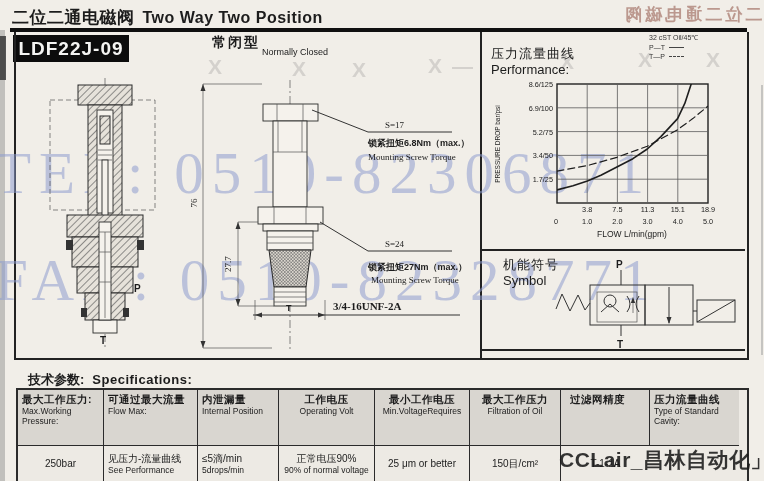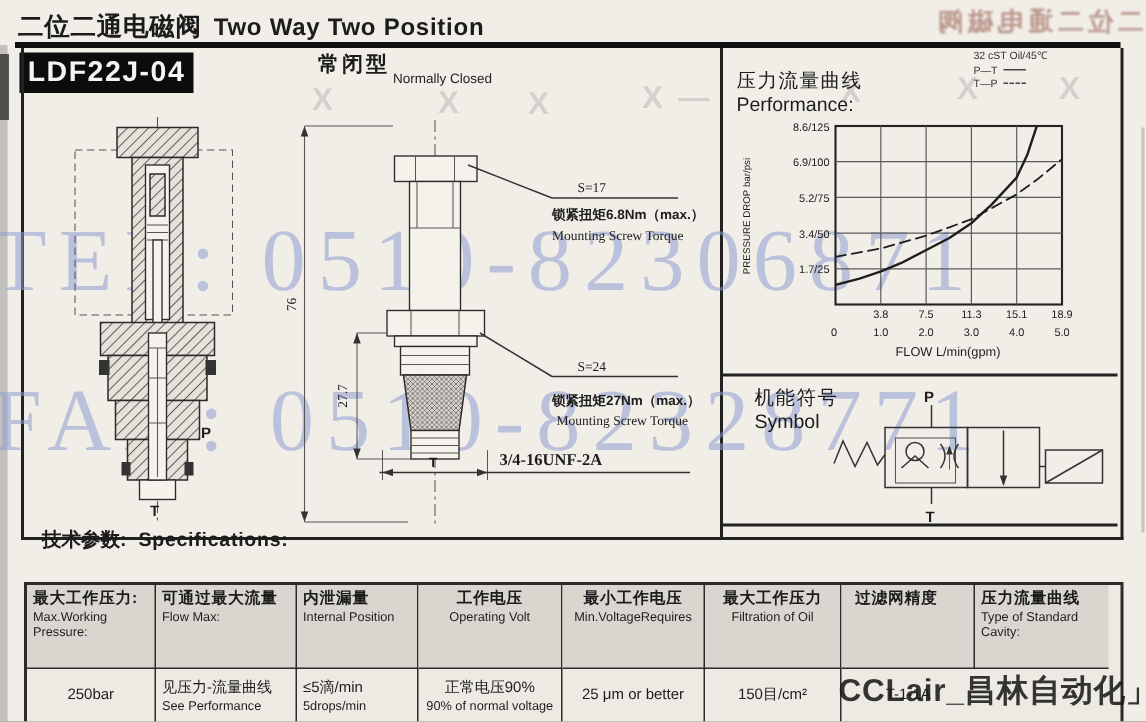--- a/index.html
+++ b/index.html
@@ -21,21 +21,21 @@
   .hdiv2{left:480px;top:349px;width:265px;height:2px;background:#222;}
   
   .head2{font-weight:normal;font-size:13px;line-height:16px;letter-spacing:1px;}
   .head2 .en{letter-spacing:0;}
   .perf-head{left:491px;top:46px;}
   .sym-head{left:491px;top:257px;padding-left:12px;}
   .legend{left:649px;top:33px;font-size:7px;line-height:9.5px;color:#333;}
   .legend .sample{display:inline-block;width:15px;border-top:1.1px solid #444;margin-left:4px;vertical-align:2px;}
   .legend .dashed{border-top-style:dashed;}
   
-  .spec-title{left:28px;top:351px;font-size:13px;font-weight:bold;}
+  .spec-title{left:28px;top:371px;font-size:13px;font-weight:bold;}
   .spec-title .en{margin-left:8px;letter-spacing:.5px;}
   .spec-table{left:16px;top:388px;width:729px;border:2px solid #2b2b2b;display:grid;
               grid-template-columns:86px 94px 81px 96px 95px 91px 89px 89px;
               grid-template-rows:56px 36px;background:#edeae4;}
   .cell{border-right:1.4px solid #2b2b2b;padding:3px 4px;overflow:hidden;}
   .cell.last{border-right:none;}
   .cell.hdr{border-bottom:1.4px solid #2b2b2b;background:#d9d6d0;}
   .cell .zh{font-size:10.5px;font-weight:bold;line-height:13px;letter-spacing:.5px;}
   .cell .en{font-size:8.5px;line-height:10px;}
   .cell.ctr{text-align:center;}
@@ -86,21 +86,21 @@
   <div class="abs scan-edge-l"></div>
   <div class="abs scan-edge-l2"></div>
   <div class="abs scan-edge-r"></div>
 
   <div class="abs ghost">二位二通电磁阀</div>
 
   <div class="abs page-title">
     <span>二位二通电磁阀</span><span class="en">Two Way Two Position</span>
   </div>
   <div class="abs title-rule"></div>
-  <div class="abs model-badge">LDF22J-04</div>
+  <div class="abs model-badge">LDF22J-09</div>
   <div class="abs variant-zh">常闭型</div>
   <div class="abs variant-en">Normally Closed</div>
 
   <div class="abs xmark" style="left:208px;top:55px;">X</div>
   <div class="abs xmark" style="left:292px;top:57px;">X</div>
   <div class="abs xmark" style="left:352px;top:58px;">X</div>
   <div class="abs xmark" style="left:428px;top:54px;">X</div>
   <div class="abs xmark" style="left:452px;top:54px;">—</div>
   <div class="abs xmark" style="left:560px;top:50px;">X</div>
   <div class="abs xmark" style="left:638px;top:48px;">X</div>

